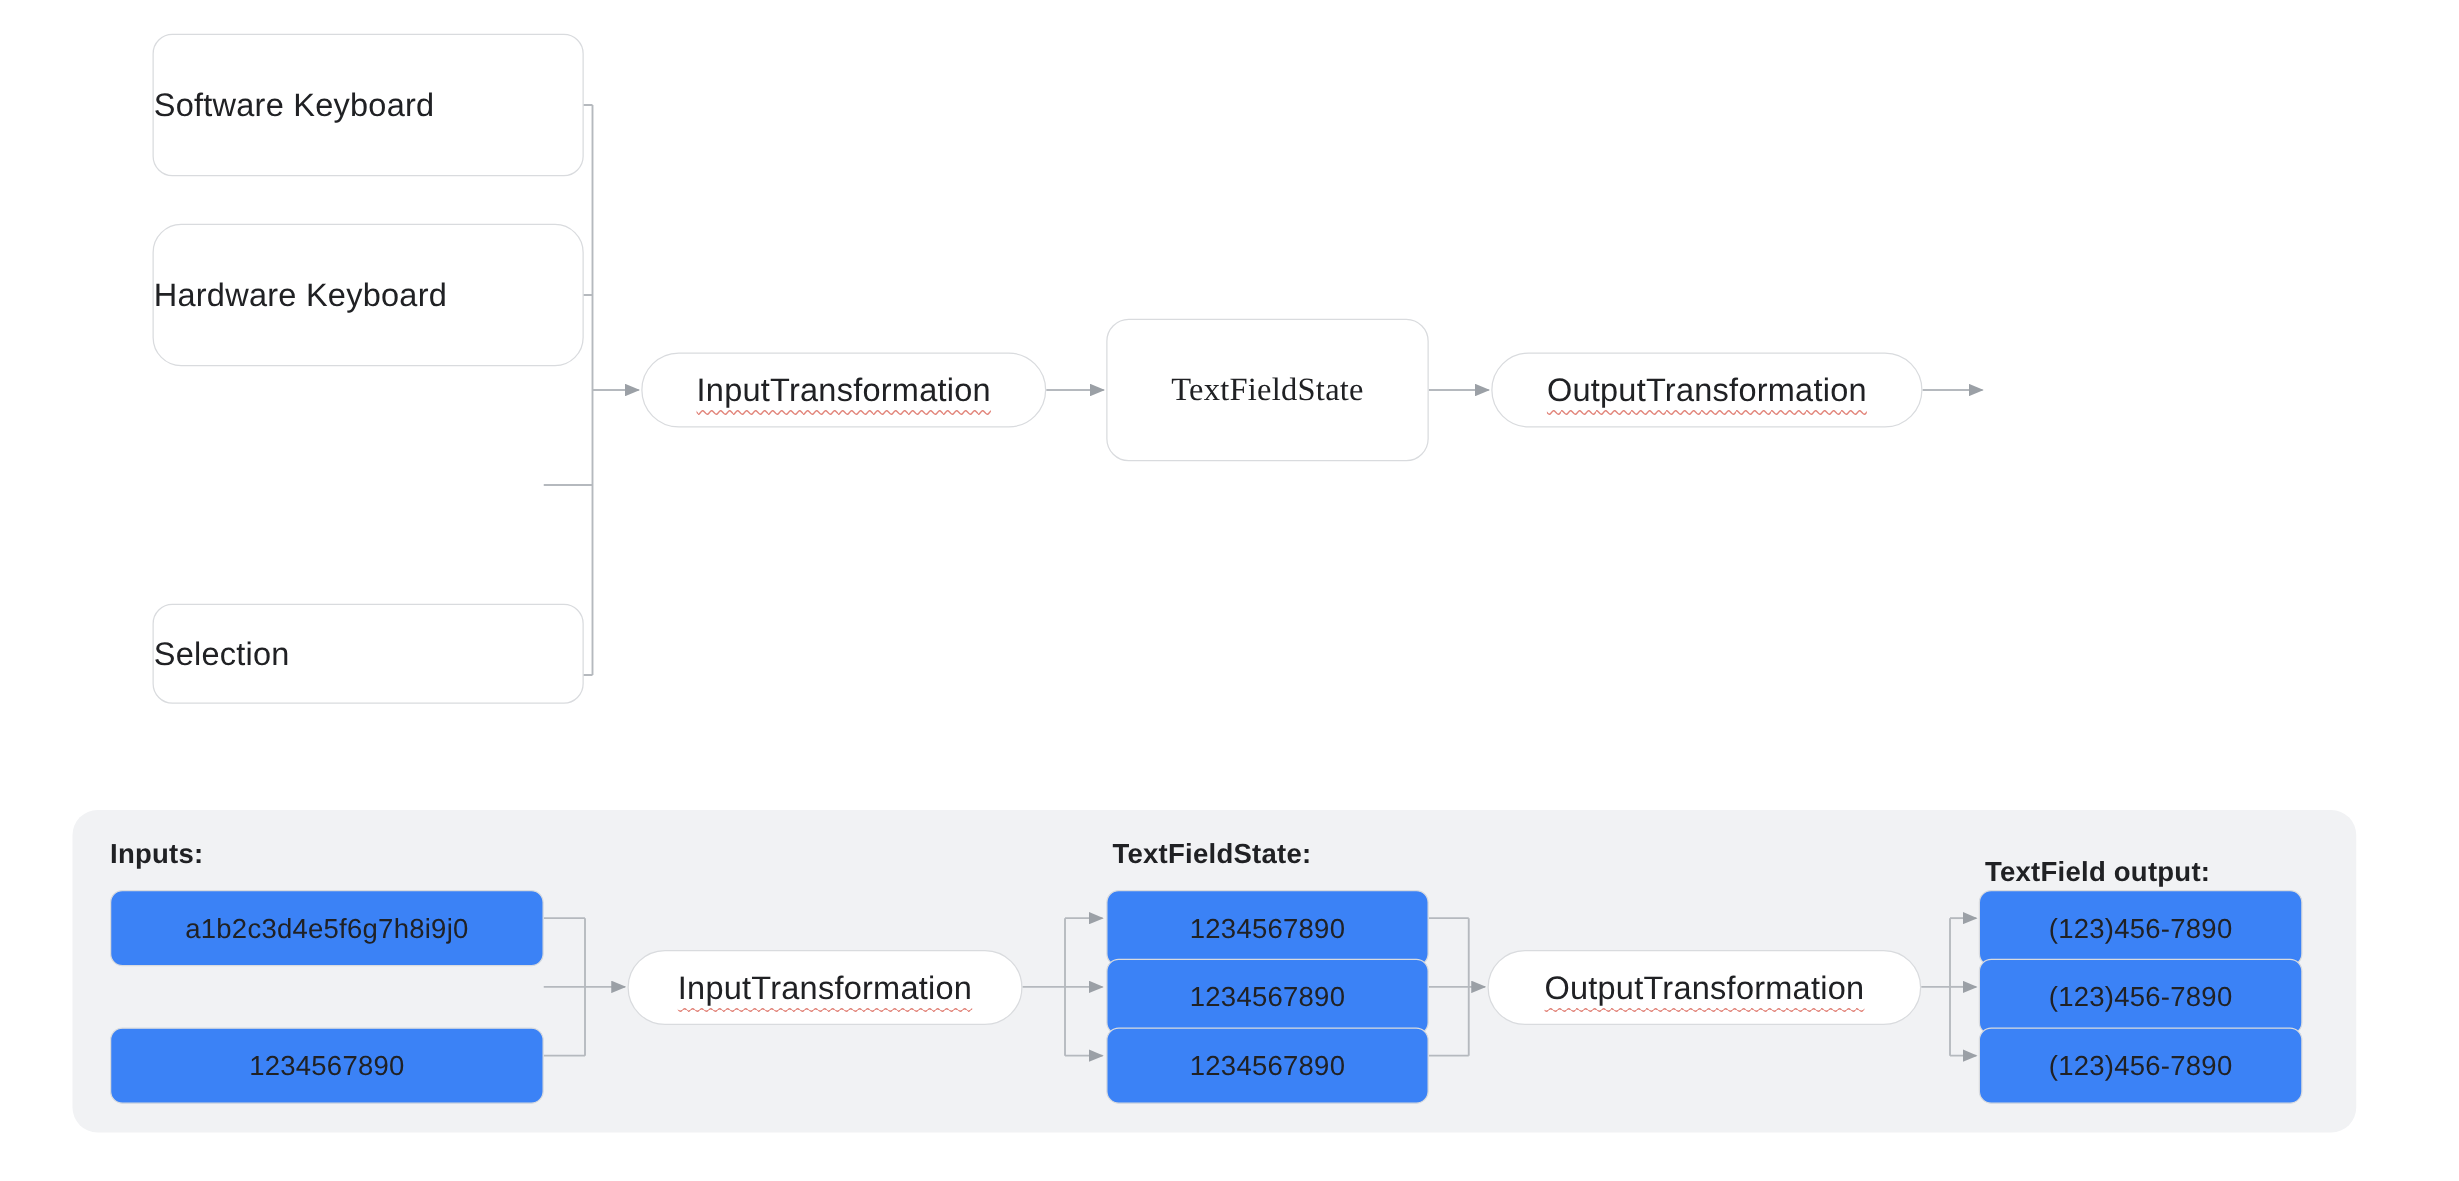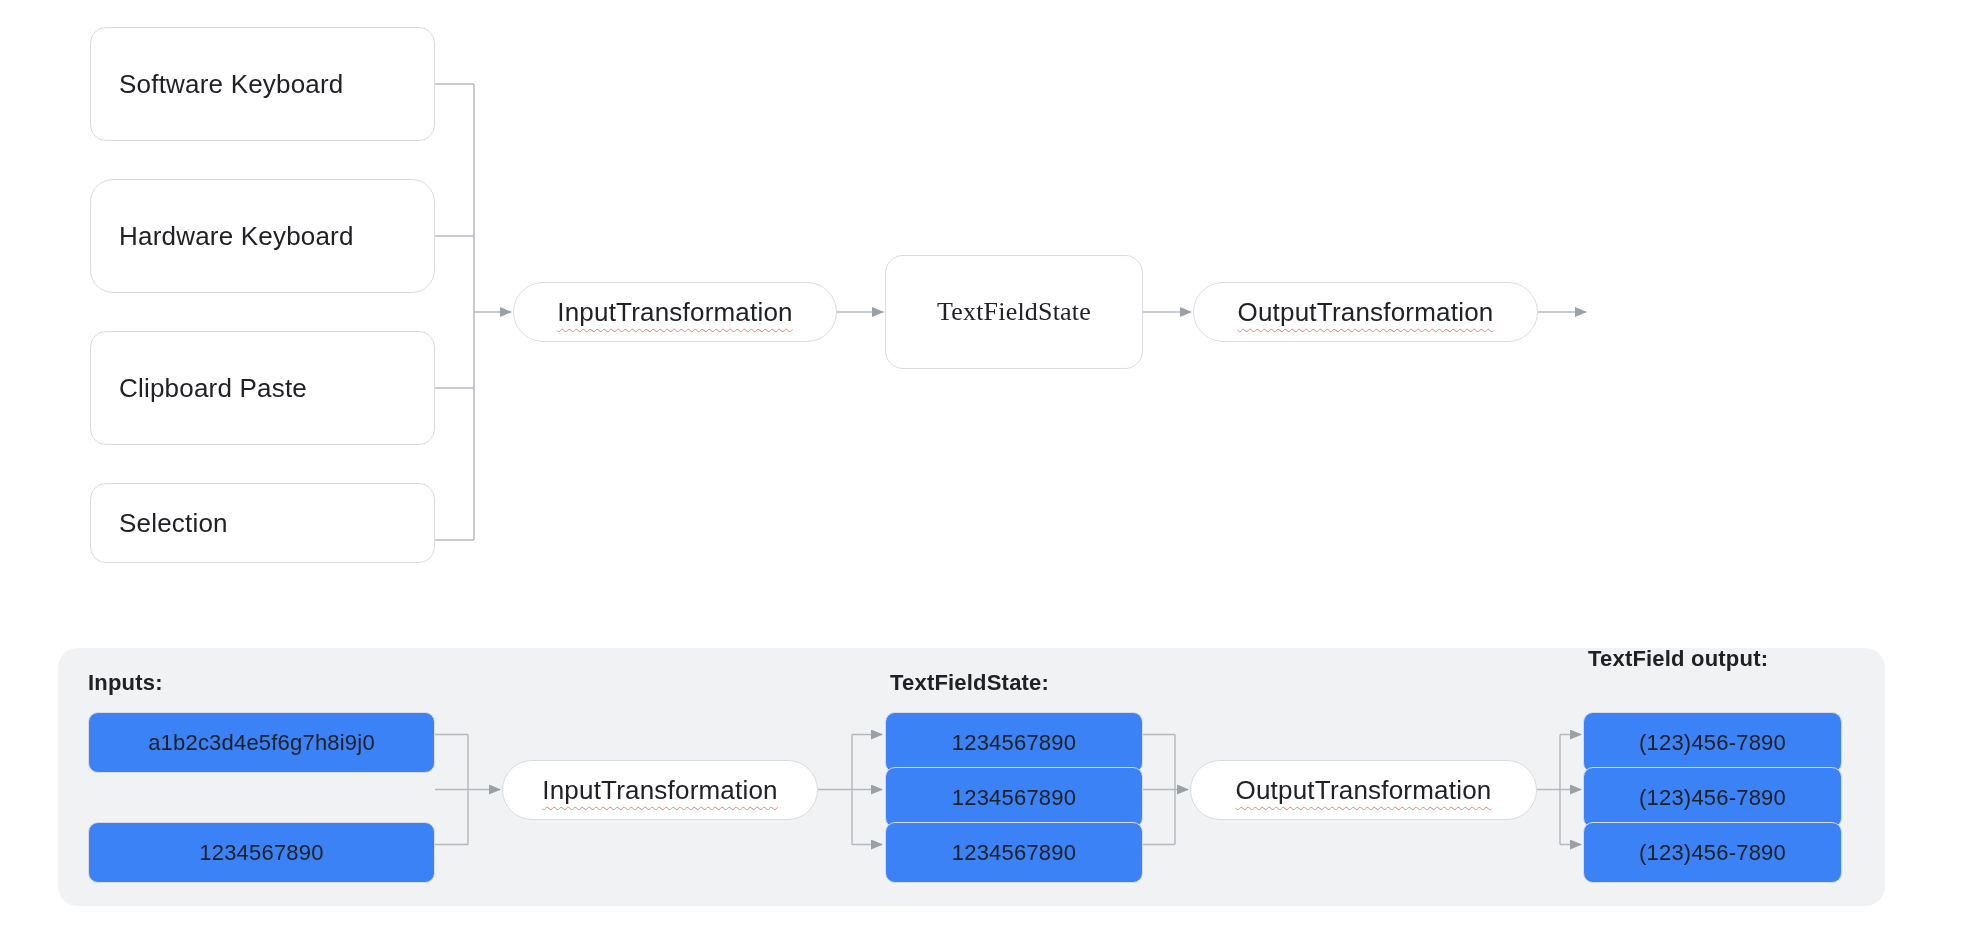--- a/index.html
+++ b/index.html
@@ -7,21 +7,21 @@
   .stage{position:relative;width:1967px;height:945px;background:#ffffff;overflow:hidden;}
 
   
   svg.wires{position:absolute;left:0;top:0;z-index:1;}
   .wire{stroke:var(--connector,#b5b9be);stroke-width:1.5;fill:none;}
   .arrowhead{fill:var(--arrowhead,#9ba0a6);}
 
   
   .node{position:absolute;background:#ffffff;border:1.5px solid var(--node-border,#d9dbde);
         box-sizing:border-box;display:flex;align-items:center;z-index:2;}
-  .src{border-radius:16px;padding-left:28px;font-size:26px;letter-spacing:0.2px;}
+  .src{border-radius:16px;font-size:26px;letter-spacing:0.2px;margin-left:32px;}
   .pill{border-radius:999px;justify-content:center;font-size:26px;font-weight:500;letter-spacing:0.2px;}
   .statebox{border-radius:18px;justify-content:center;font-size:26px;font-weight:500;letter-spacing:0.2px;font-family:Liberation Serif, serif;}
   .squiggle{text-decoration-line:underline;text-decoration-style:wavy;
             text-decoration-color:var(--squiggle,#e2857b);text-decoration-thickness:1px;
             text-underline-offset:7px;}
   .gradientnode{border:none;border-radius:18px;justify-content:center;font-size:26px;font-weight:500;
         color:#26272b;letter-spacing:0.2px;
         background:
           radial-gradient(140% 170% at 100% 0%, var(--textfield-gradient-red,#c24b41) 0%, rgba(194,75,65,0) 55%),
           linear-gradient(90deg, var(--textfield-gradient-blue,#5a79e9) 0%, #6379ec 45%, var(--textfield-gradient-purple,#9a63b8) 100%);}
@@ -68,21 +68,20 @@
     <path class="wire" marker-end="url(#ah)" d="M1143 789.5 H1188"></path>
 
     <path class="wire" d="M1537 789.5 H1560 M1560 734.5 V844.5"></path>
     <path class="wire" marker-end="url(#ah)" d="M1560 734.5 H1581"></path>
     <path class="wire" marker-end="url(#ah)" d="M1560 789.5 H1581"></path>
     <path class="wire" marker-end="url(#ah)" d="M1560 844.5 H1581"></path>
   </svg>
 
   <div class="node src" style="left:90px;top:27px;width:345px;height:114px;">Software Keyboard</div>
   <div class="node src" style="left:90px;top:179px;width:345px;height:114px;border-radius:23px;">Hardware Keyboard</div>
-  <div class="node src" style="left:90px;top:331px;width:345px;height:114px;">Clipboard Paste</div>
   <div class="node src" style="left:90px;top:483px;width:345px;height:80px;">Selection</div>
 
   <div class="node pill" style="left:513px;top:282px;width:324px;height:60px;">
     <span class="squiggle">InputTransformation</span>
   </div>
 
   <div class="node statebox" style="left:885px;top:255px;width:258px;height:114px;">TextFieldState</div>
 
   <div class="node pill" style="left:1193px;top:282px;width:345px;height:60px;">
     <span class="squiggle">OutputTransformation</span>
@@ -101,18 +100,18 @@
 
   <div class="collabel" style="left:890px;top:670px;">TextFieldState:</div>
   <div class="valbox" style="left:885px;top:712px;width:258px;">1234567890</div>
   <div class="valbox" style="left:885px;top:767px;width:258px;">1234567890</div>
   <div class="valbox" style="left:885px;top:822px;width:258px;">1234567890</div>
 
   <div class="bpill" style="left:1190px;top:760px;width:347px;">
     <span class="squiggle">OutputTransformation</span>
   </div>
 
-  <div class="collabel" style="left:1588px;top:646px;text-align:right;">TextField output:</div>
+  <div class="collabel" style="left:1588px;top:685px;text-align:right;">TextField output:</div>
   <div class="valbox" style="left:1583px;top:712px;width:259px;">(123)456-7890</div>
   <div class="valbox" style="left:1583px;top:767px;width:259px;">(123)456-7890</div>
   <div class="valbox" style="left:1583px;top:822px;width:259px;">(123)456-7890</div>
 
 </div>
 
 </body></html>

